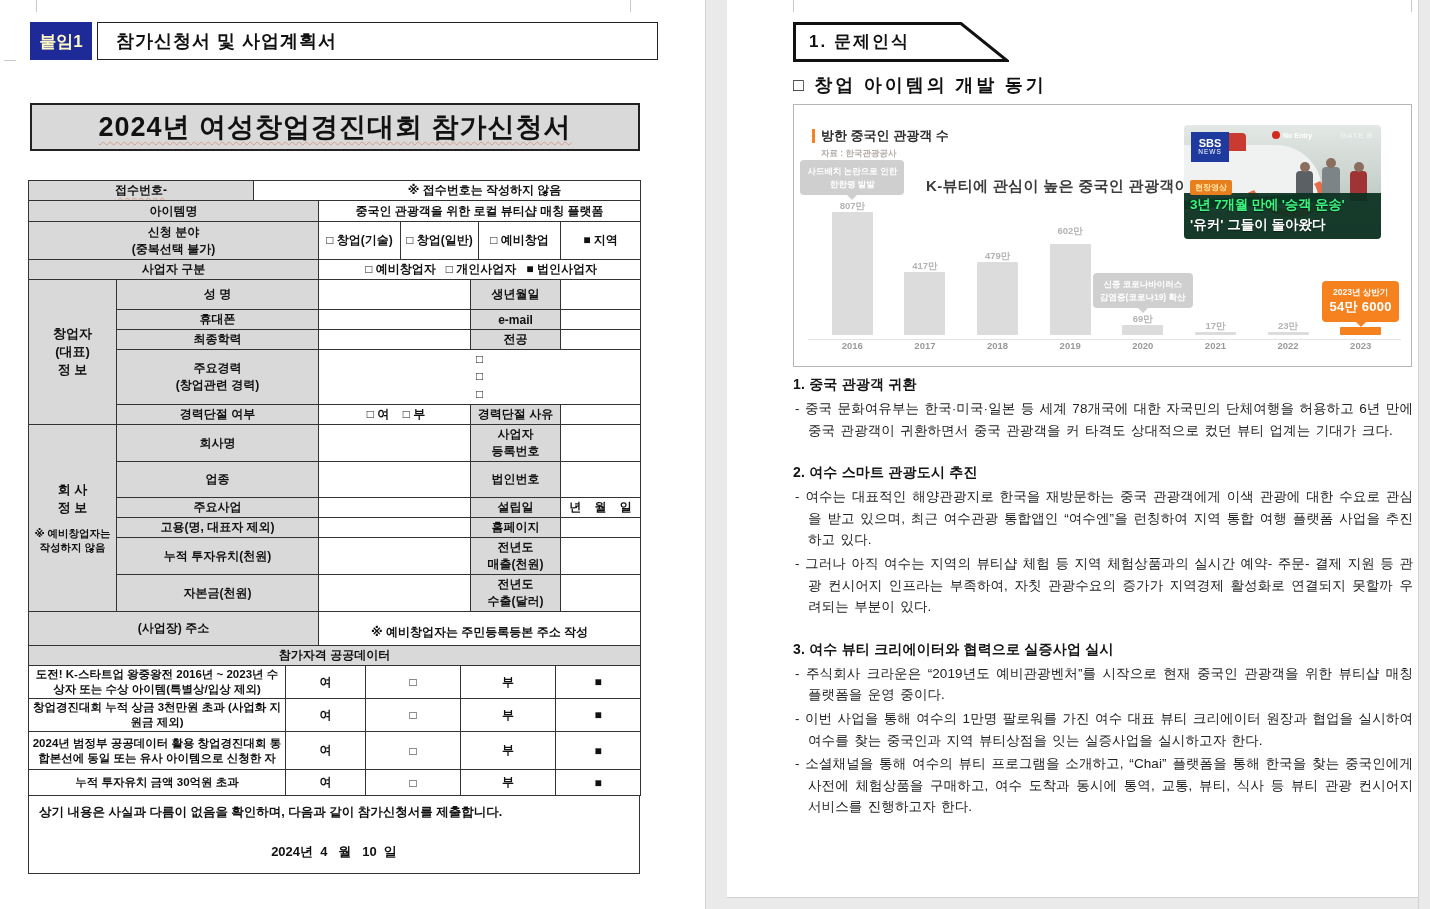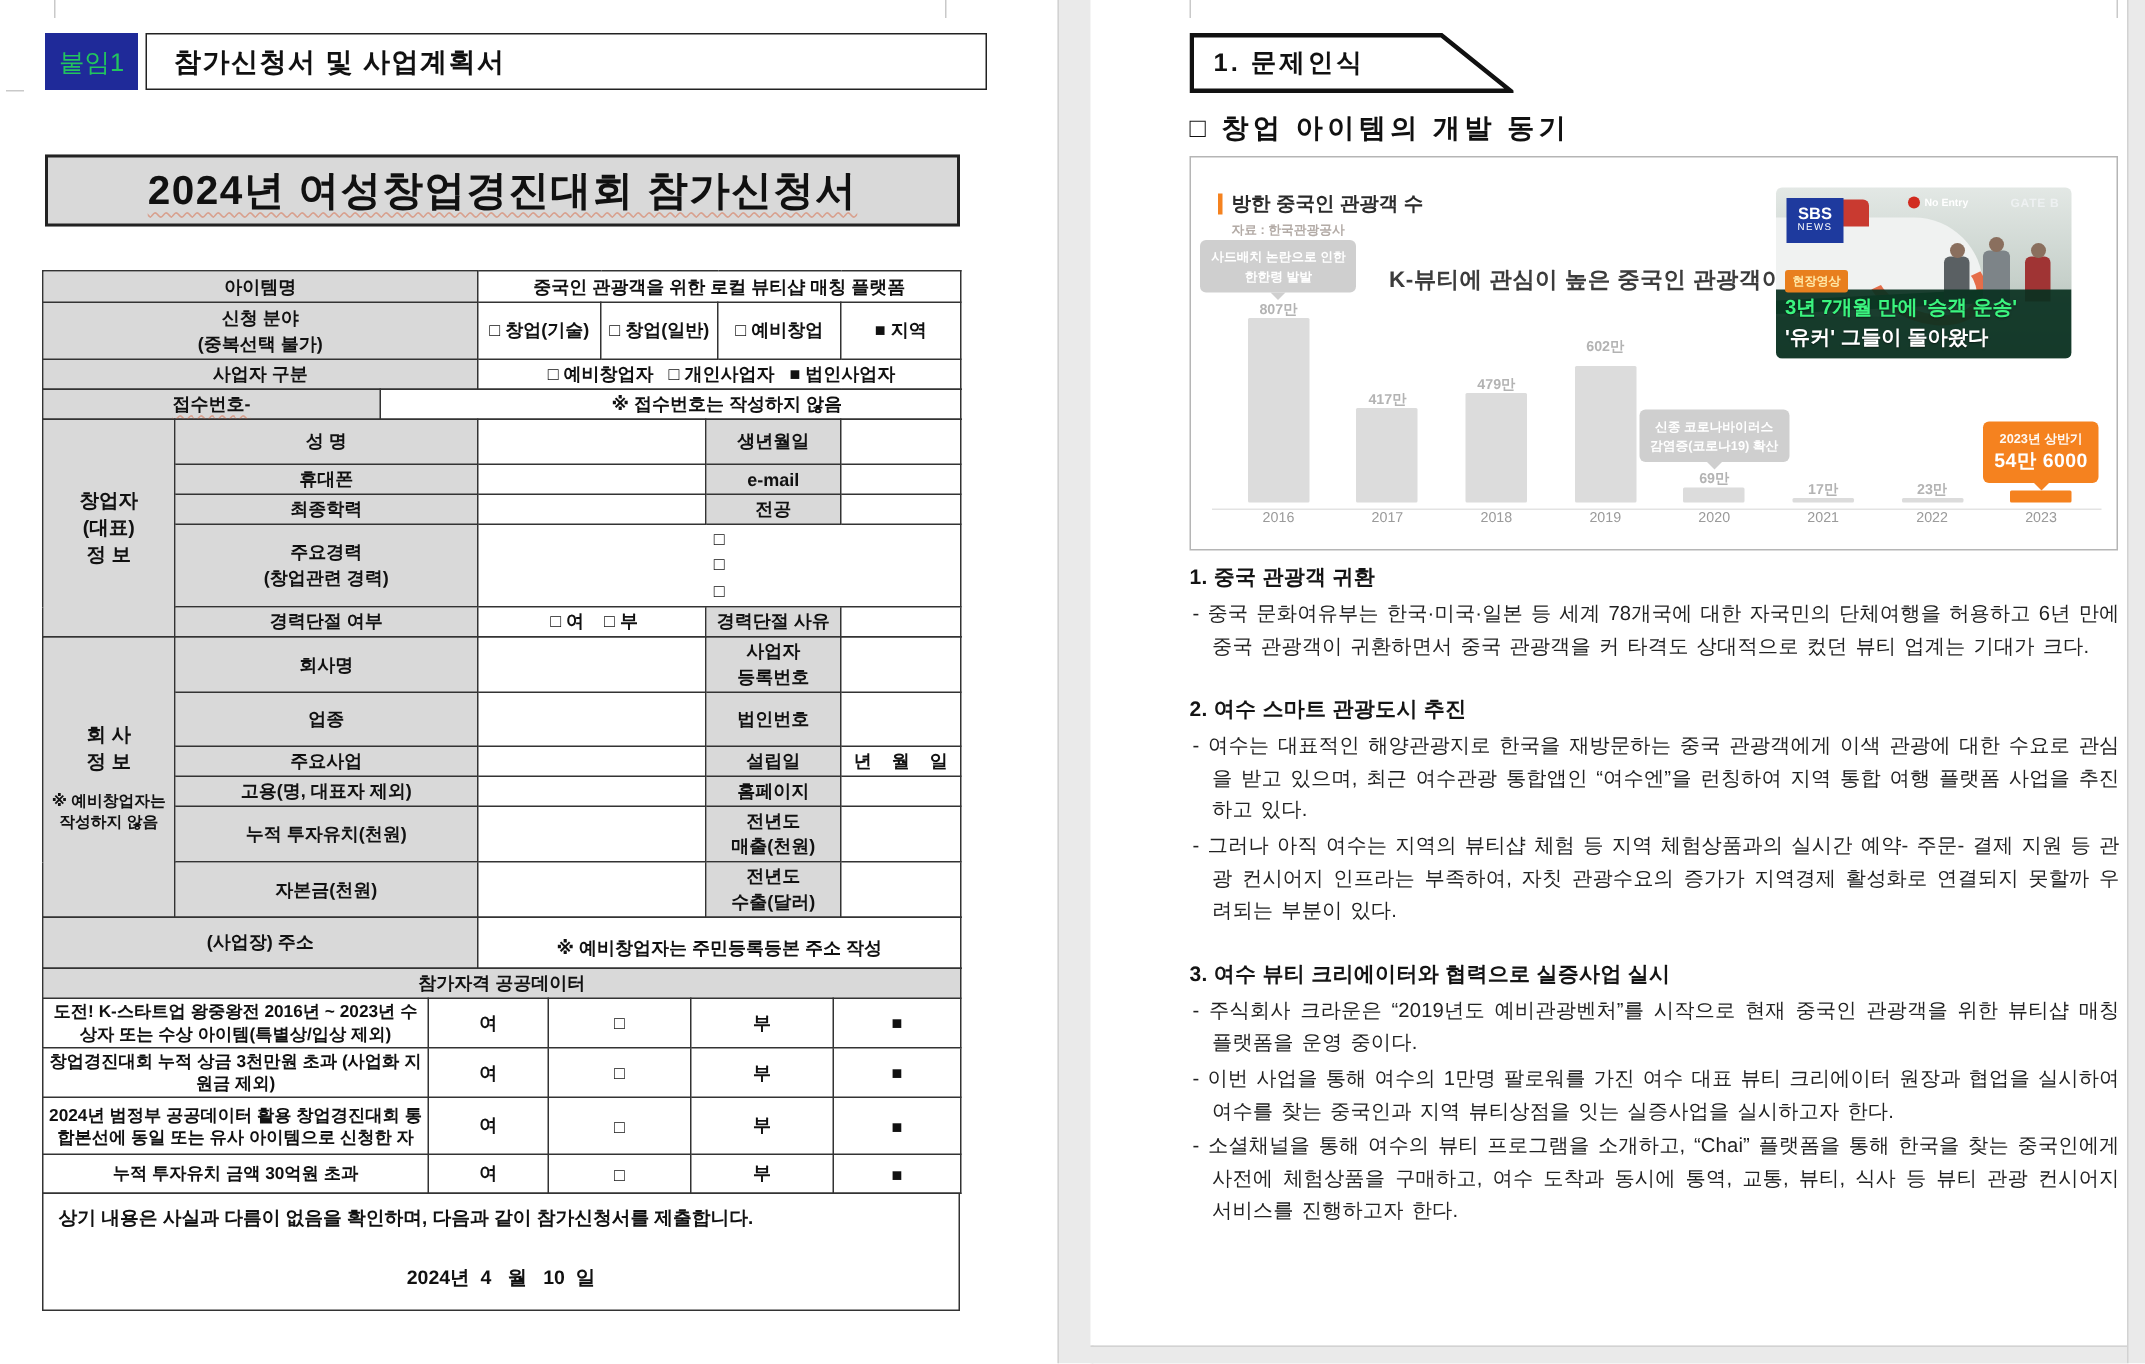--- a/index.html
+++ b/index.html
@@ -11,22 +11,22 @@
   }
   
   .page{position:absolute;top:0;background:#fff;}
   #page-left{left:0;width:705px;height:909px;}
   #page-divider{position:absolute;left:705px;top:0;width:22px;height:909px;background:#eaeaea;border-left:1px solid #d2d2d2;border-right:1px solid #d2d2d2;}
   #page-right{left:727px;width:691px;height:897px;}
   #right-strip{position:absolute;left:1418px;top:0;width:12px;height:909px;background:#eaeaea;border-left:1px solid #d2d2d2;}
   #bottom-strip{position:absolute;left:727px;top:897px;width:691px;height:12px;background:#eaeaea;border-top:1px solid #d2d2d2;}
   .tick{position:absolute;background:#c9c9c9;}
   
-  #attach-badge{position:absolute;left:30px;top:22px;width:62px;height:38px;background:#1f2a99;color:#22c55e;
-    font-size:17px;font-weight:normal;display:flex;align-items:center;justify-content:center;}
+  #attach-badge{position:absolute;left:30px;top:22px;width:62px;height:38px;background:#1f2a99;color:#fef9c3;
+    font-size:17px;font-weight:bold;display:flex;align-items:center;justify-content:center;}
   #attach-title{position:absolute;left:97px;top:22px;width:541px;height:36px;border:1.5px solid #222;
     display:flex;align-items:center;padding-left:18px;font-size:18px;font-weight:bold;letter-spacing:1px;}
   #form-title{position:absolute;left:30px;top:103px;width:606px;height:44px;background:#d9d9d9;border:2px solid #222;
     display:flex;align-items:center;justify-content:center;font-size:27px;font-weight:bold;letter-spacing:1px;
     text-decoration:underline wavy rgba(214,90,50,.45);text-underline-offset:5px;text-decoration-thickness:1px;}
   
   #form-area{position:absolute;left:28px;top:181px;width:612px;}
   table.f{border-collapse:collapse;width:612px;table-layout:fixed;margin-top:-1px;}
   table.f td{border:1px solid #333;font-size:12px;font-weight:bold;text-align:center;vertical-align:middle;
     padding:1px 3px;overflow:hidden;}
@@ -52,21 +52,21 @@
   #fig-title .obar{width:3px;height:14px;background:#f5821f;display:inline-block;}
   .fig-src{position:absolute;left:27px;font-size:8.5px;color:#b3aba6;font-weight:bold;}
   #fig-src1{top:43px;} #fig-src2{top:56px;}
   #fig-headline{position:absolute;left:132px;top:72px;font-size:15px;font-weight:bold;color:#3c3c3c;letter-spacing:.3px;}
   #fig-headline .hl{color:#f4711c;}
   
   #chart-row{position:absolute;left:22px;right:14px;bottom:10px;height:200px;display:flex;align-items:flex-end;}
   #chart-axis{position:absolute;left:14px;right:10px;bottom:26px;height:1px;background:#e3e3e3;}
   .bar-group{flex:1;position:relative;height:100%;display:flex;flex-direction:column;align-items:center;justify-content:flex-end;}
   .bar{width:41px;border-radius:1px;}
-  .bar-cat{height:16px;padding-top:5px;font-size:9.5px;color:#9a9a9a;font-weight:normal;text-align:right;}
+  .bar-cat{height:16px;padding-top:5px;font-size:9.5px;color:#9a9a9a;font-weight:bold;text-align:right;}
   .bar-val{position:absolute;font-size:9.5px;color:#b3b3b3;font-weight:bold;white-space:nowrap;}
   .bubble{position:absolute;border-radius:4px;color:#fff;font-size:8.5px;font-weight:bold;text-align:center;
     line-height:1.45;padding:5px 7px;white-space:nowrap;z-index:3;}
   .bubble.gray{background:#cfcfcf;}
   .bubble.orange{background:#f5821f;}
   .bubble i{position:absolute;bottom:-5px;left:50%;margin-left:-5px;width:0;height:0;
     border-left:5px solid transparent;border-right:5px solid transparent;}
   .bubble.gray i{border-top:5px solid #cfcfcf;}
   .bubble.orange i{border-top:5px solid #f5821f;}
   .bubble .b-s{font-size:8.5px;opacity:.95;}
@@ -114,20 +114,33 @@
   <div class="tick" style="left:4px;top:60px;width:12px;height:1px;"></div>
 
   <div id="attach-badge">붙임1</div>
   <div id="attach-title">참가신청서 및 사업계획서</div>
   <div id="form-title">2024년 여성창업경진대회 참가신청서</div>
 
   <div id="form-area">
 
     <table class="f">
         <colgroup>
+          <col style="width:225px">
+          <col style="width:387px">
+        </colgroup>
+      <tbody>
+          <tr style="height:19px">
+        <td class="g l"><span class="sq">접수번호-</span></td>
+        <td class="l" style="padding-left:78px">※ 접수번호는 작성하지 않음</td>
+      </tr>
+    </tbody>
+      </table>
+
+    <table class="f">
+        <colgroup>
           <col style="width:290px">
           <col style="width:82px">
           <col style="width:78px">
           <col style="width:82px">
           <col style="width:80px">
         </colgroup>
       <tbody>
           <tr style="height:21px">
         <td class="g">아이템명</td>
         <td colspan="4">중국인 관광객을 위한 로컬 뷰티샵 매칭 플랫폼</td>
@@ -136,33 +149,20 @@
         <td class="g pre">신청 분야
 (중복선택 불가)</td>
         <td>□ 창업(기술)</td>
         <td>□  창업(일반)</td>
         <td>□ 예비창업</td>
         <td>■ 지역</td>
       </tr>
       <tr style="height:19px">
         <td class="g">사업자 구분</td>
         <td colspan="4" class="l" style="padding-left:6px;white-space:pre">□ 예비창업자   □ 개인사업자   ■ 법인사업자</td>
-      </tr>
-    </tbody>
-      </table>
-
-    <table class="f">
-        <colgroup>
-          <col style="width:225px">
-          <col style="width:387px">
-        </colgroup>
-      <tbody>
-          <tr style="height:19px">
-        <td class="g l"><span class="sq">접수번호-</span></td>
-        <td class="l" style="padding-left:78px">※ 접수번호는 작성하지 않음</td>
       </tr>
     </tbody>
       </table>
 
     <table class="f">
         <colgroup>
           <col style="width:88px">
           <col style="width:202px">
           <col style="width:152px">
           <col style="width:90px">

